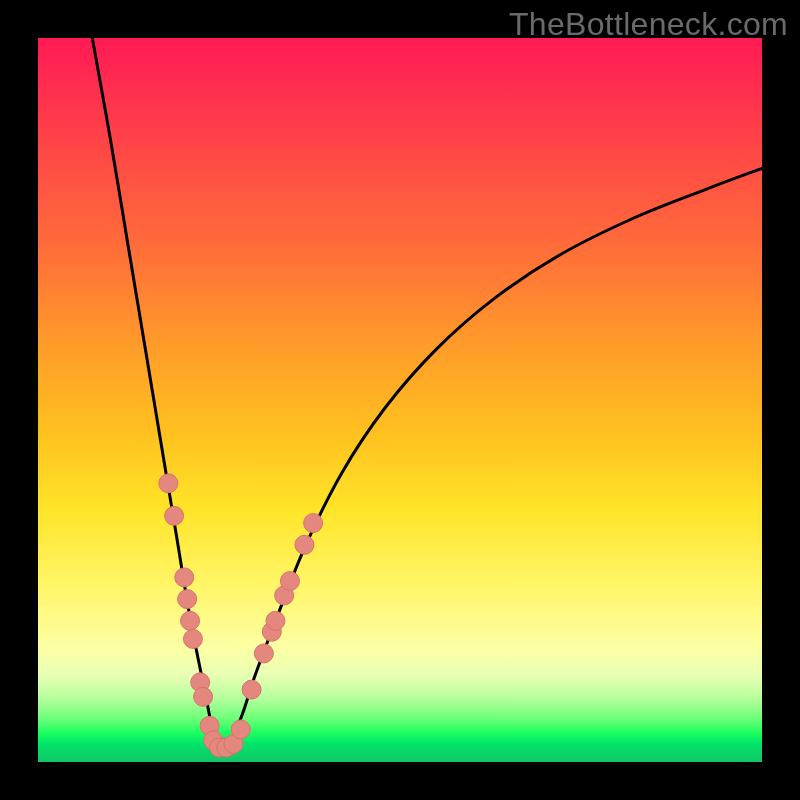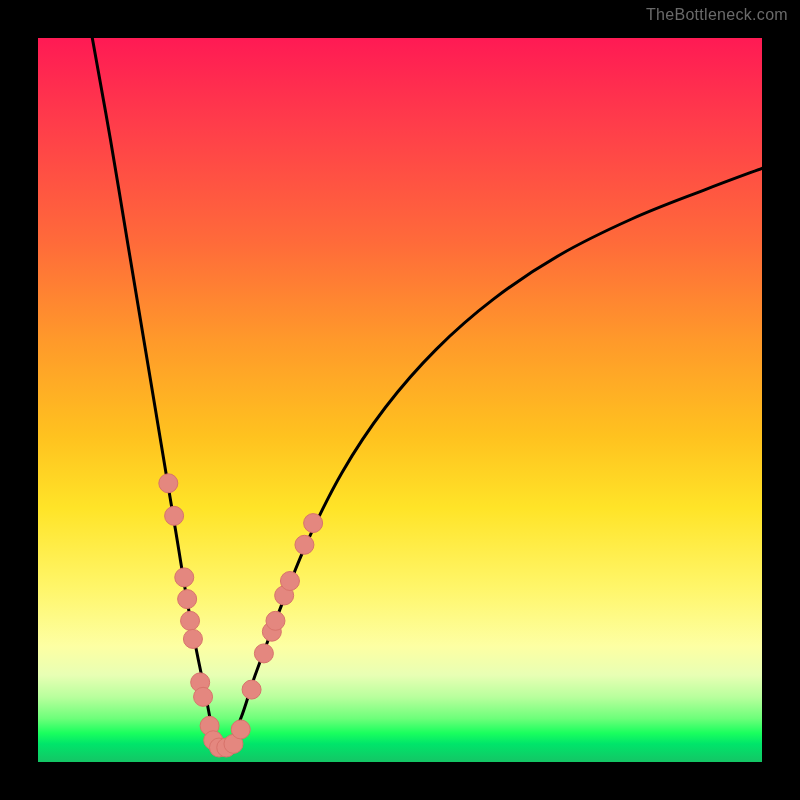--- a/index.html
+++ b/index.html
@@ -42,21 +42,21 @@
       #1aff5e 96%,
       #00e56a 97.5%,
       #14c565 100%
     );
   }
   .watermark {
     position: absolute;
     top: 6px;
     right: 12px;
     color: #6a6a6a;
-    font-size: 16px;
+    font-size: 32px;
     font-weight: 400;
     letter-spacing: 0.3px;
     user-select: none;
   }
   svg.curve {
     position: absolute;
     top: 0;
     left: 0;
     width: 724px;
     height: 724px;

